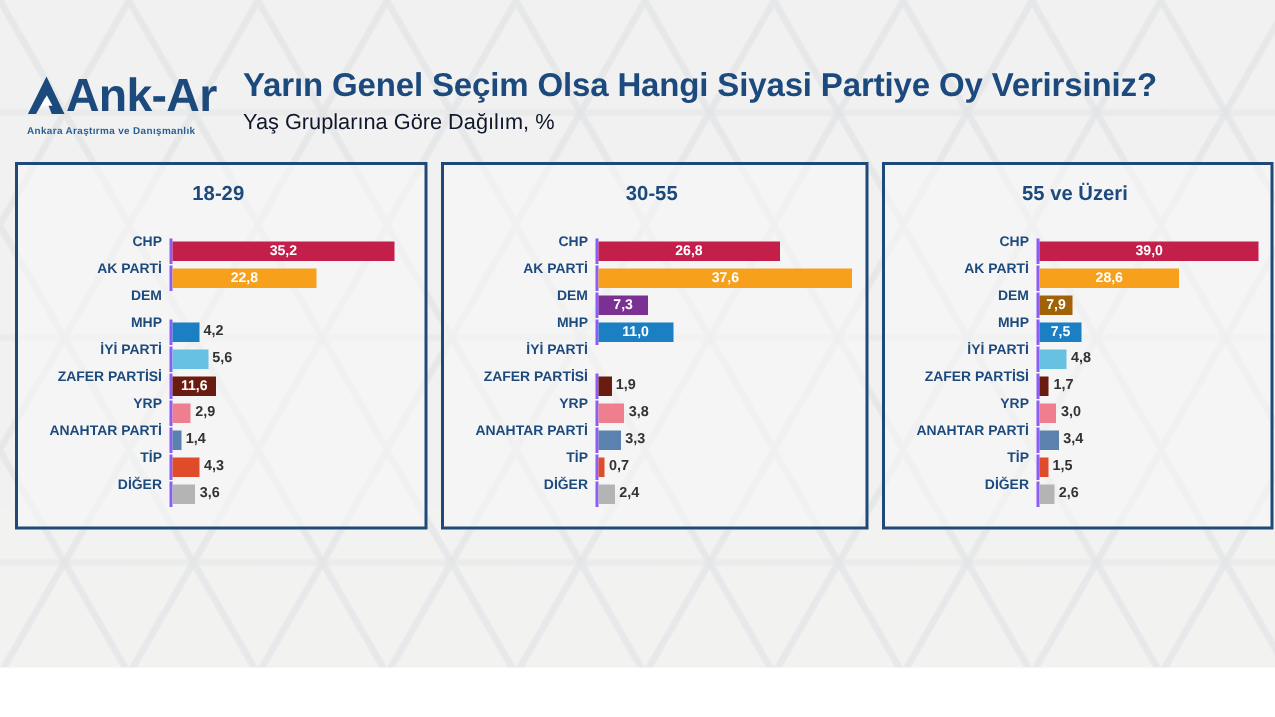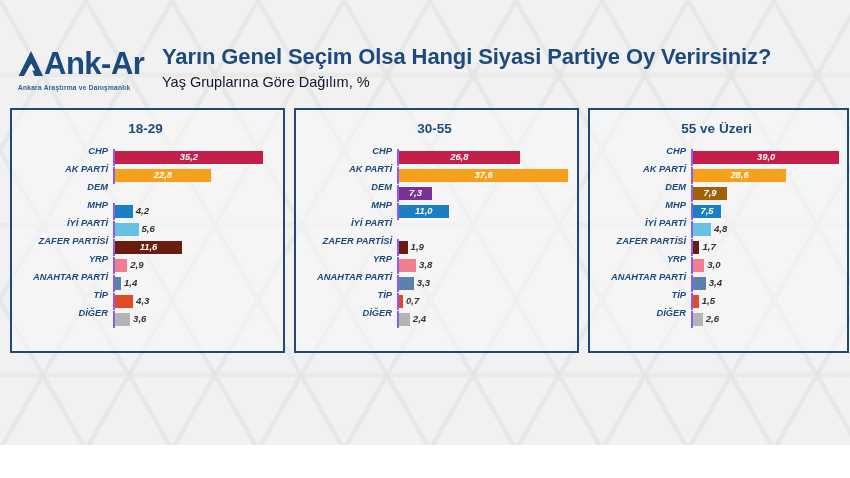--- a/index.html
+++ b/index.html
@@ -111,31 +111,30 @@
   }
   .panel.p1 { flex: 0 0 275px; }
   .panel.p2 { flex: 0 0 285px; }
   .panel.p3 { flex: 0 0 255px; }
 
   .panel-title {
     text-align: center;
     font-size: 13.5px;
     font-weight: bold;
     color: #1d4a7d;
-    margin: 5px 0 7px 0;
+    margin: 5px 0 17px 0;
   }
 
   .rows { position: relative; }
 
   .row {
     display: flex;
     align-items: center;
     height: 17px;
     margin-bottom: 1px;
-    font-style: italic;
   }
   .row-label {
     flex: 0 0 auto;
     text-align: right;
     font-size: 9.3px;
     font-weight: bold;
     color: #1d4a7d;
     padding-right: 5px;
     white-space: nowrap;
     line-height: 1;
@@ -235,21 +234,21 @@
           <div class="row">
             <div class="row-label">İYİ PARTİ</div>
             <div class="bar-area">
               <div class="bar" style="width: 23.52px; background: rgb(102, 194, 224);"></div>
               <span class="val-out">5,6</span>
             </div>
           </div>
           <div class="row">
             <div class="row-label">ZAFER PARTİSİ</div>
             <div class="bar-area">
-              <div class="bar" style="width: 67px; background: rgb(107, 28, 16);">
+              <div class="bar" style="width: 29px; background: rgb(107, 28, 16);">
                 <span class="val-in">11,6</span>
               </div>
             </div>
           </div>
           <div class="row">
             <div class="row-label">YRP</div>
             <div class="bar-area">
               <div class="bar" style="width: 12.18px; background: rgb(239, 126, 142);"></div>
               <span class="val-out">2,9</span>
             </div>
@@ -367,21 +366,21 @@
             <div class="row-label">AK PARTİ</div>
             <div class="bar-area">
               <div class="bar" style="width: 93px; background: rgb(247, 160, 28);">
                 <span class="val-in">28,6</span>
               </div>
             </div>
           </div>
           <div class="row">
             <div class="row-label">DEM</div>
             <div class="bar-area">
-              <div class="bar" style="width: 34px; background: #a16207;">
+              <div class="bar" style="width: 22px; background: #a16207;">
                 <span class="val-in">7,9</span>
               </div>
             </div>
           </div>
           <div class="row">
             <div class="row-label">MHP</div>
             <div class="bar-area">
               <div class="bar" style="width: 28.125px; background: rgb(27, 127, 196);">
                 <span class="val-in">7,5</span>
               </div>

